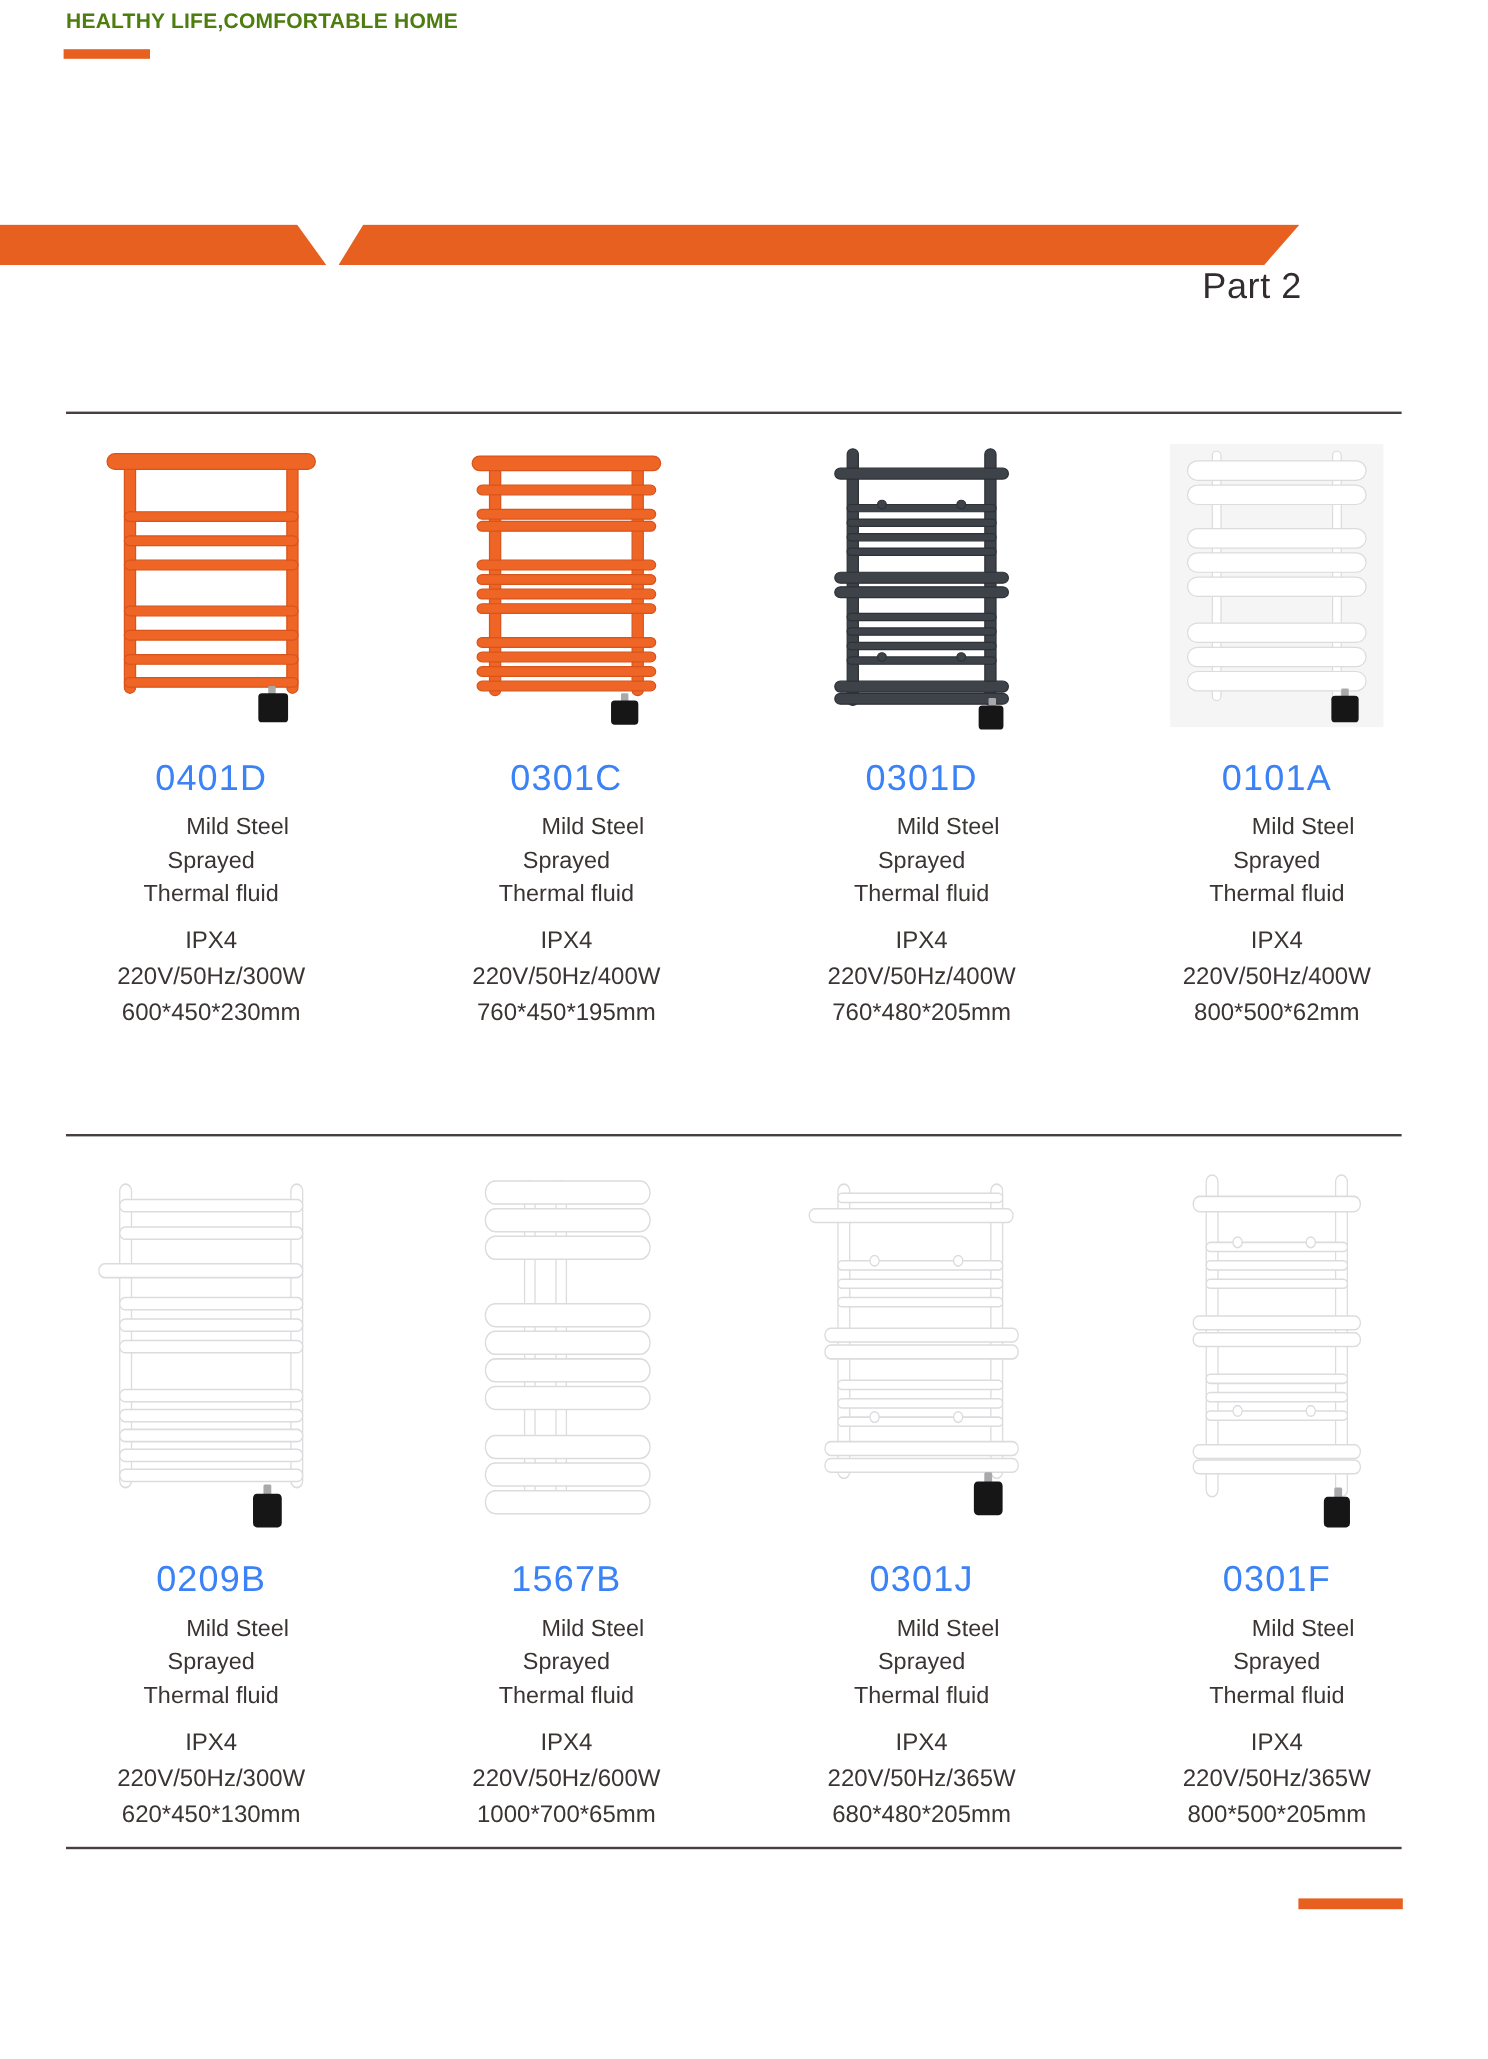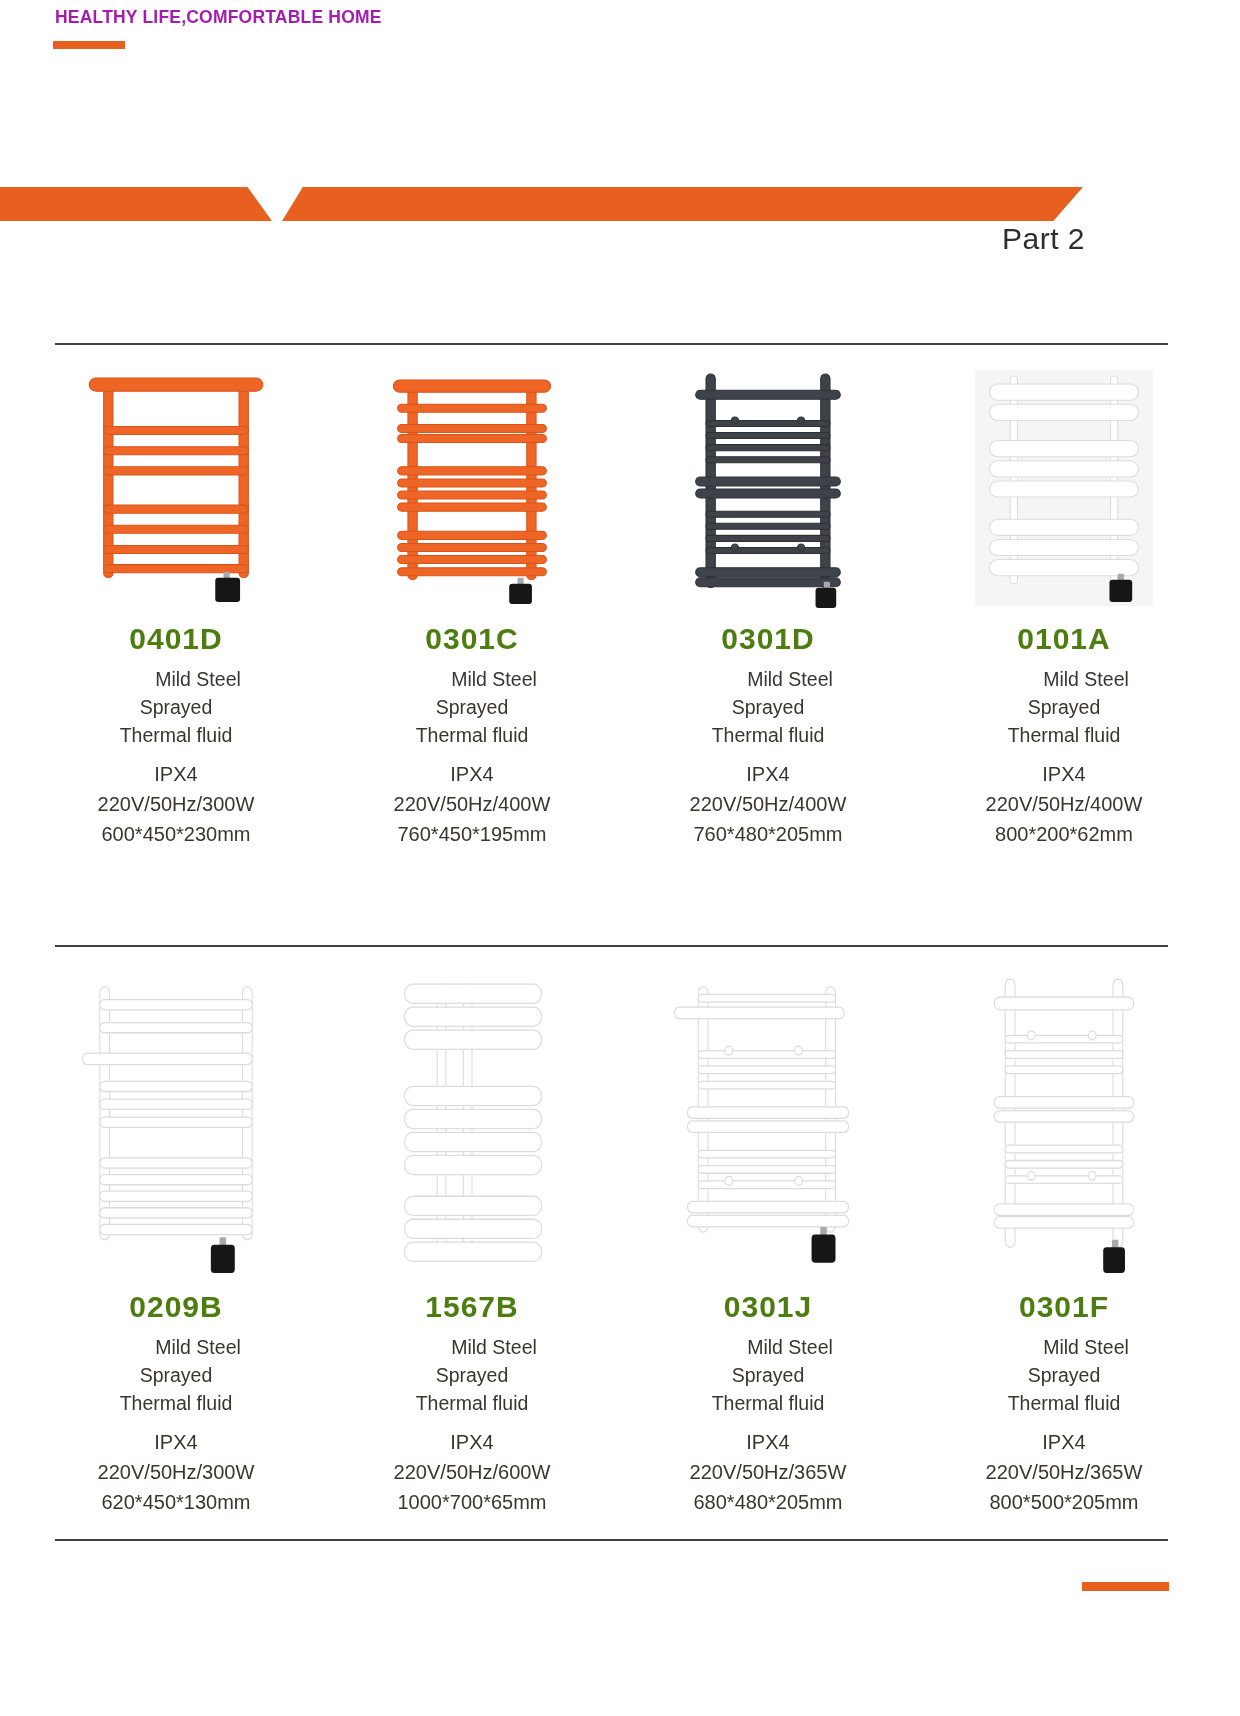--- a/index.html
+++ b/index.html
@@ -1,20 +1,20 @@
 <!DOCTYPE html>
 <html><head>
 <meta charset="utf-8">
 <style>
   html,body{margin:0;padding:0;background:#ffffff;}
   .page{position:relative;width:1240px;height:1716px;background:#ffffff;overflow:hidden;
         font-family:"Liberation Sans", sans-serif;}
 
   .brand{position:absolute;left:55px;top:7px;font-size:17.5px;font-weight:bold;
-         letter-spacing:0.2px;color:#a21caf;}
+         letter-spacing:0.2px;color:#4d7c0f;}
   .brand-underline{position:absolute;left:53px;top:41px;width:72px;height:8px;}
 
   .banner-left{position:absolute;top:187px;left:0;width:272px;height:34px;
                clip-path:polygon(0 0,91% 0,100% 100%,0 100%);}
   .banner-right{position:absolute;top:187px;left:282px;width:801px;height:34px;
                clip-path:polygon(2.6% 0,100% 0,96.3% 100%,0 100%);}
 
   .part-label{position:absolute;top:222px;right:155px;font-size:30px;color:#322c2e;
               font-weight:400;letter-spacing:0.5px;}
 
@@ -26,21 +26,21 @@
   .row{position:absolute;left:28px;width:1184px;display:flex;}
   .row1{top:358px;}
   .row2{top:960px;}
   .product-card{flex:1 1 0;display:flex;flex-direction:column;align-items:center;}
   .product-image{display:flex;align-items:flex-end;justify-content:center;}
   .row1 .product-image{height:252px;}
   .row1 .product-image svg{width:186px;height:240px;}
   .row2 .product-image{height:318px;}
   .row2 .product-image svg{width:196px;height:304px;}
 
-  .product-model{margin-top:12px;font-size:30px;font-weight:bold;color:#4d7c0f;letter-spacing:1px;}
+  .product-model{margin-top:22px;font-size:30px;font-weight:normal;color:#3b82f6;letter-spacing:1px;}
   .spec{font-size:19.5px;color:#3a3433;line-height:28px;text-align:center;}
   .product-material{margin-top:9px;margin-left:44px;}
   .tech{font-size:20px;color:#3a3433;line-height:30px;text-align:right;}
   .product-rating{margin-top:10px;}
 
   .footer-accent{position:absolute;left:1082px;top:1582px;width:87px;height:9px;}
 </style>
 </head>
 <body>
 
@@ -161,21 +161,21 @@
             <rect x="142" y="202" width="6" height="7" rx="1" fill="#a9a9ac"></rect>
             <rect x="134" y="208" width="22" height="22" rx="3" fill="#161616"></rect>
           </svg>
         </div>
     <div class="product-model">0101A</div>
     <div class="spec product-material">Mild Steel</div>
     <div class="spec product-finish">Sprayed</div>
     <div class="spec product-heating">Thermal fluid</div>
     <div class="tech product-rating">IPX4</div>
     <div class="tech product-power">220V/50Hz/400W</div>
-    <div class="tech product-dimensions">800*200*62mm</div>
+    <div class="tech product-dimensions">800*500*62mm</div>
   </div>
     </div>
   <div class="divider divider-mid"></div>
   <div class="row row2" id="row2">
       <div class="product-card">
     <div class="product-image">
           <svg viewBox="0 0 180 238" preserveAspectRatio="none">
             <rect x="20" y="10" width="9" height="198" rx="4.5" fill="#ffffff" stroke="#dcdcdf" stroke-width="1"></rect>
             <rect x="151" y="10" width="9" height="198" rx="4.5" fill="#ffffff" stroke="#dcdcdf" stroke-width="1"></rect>
             <rect x="20" y="20" width="140" height="8" rx="4" fill="#ffffff" stroke="#dcdcdf" stroke-width="1"></rect>

